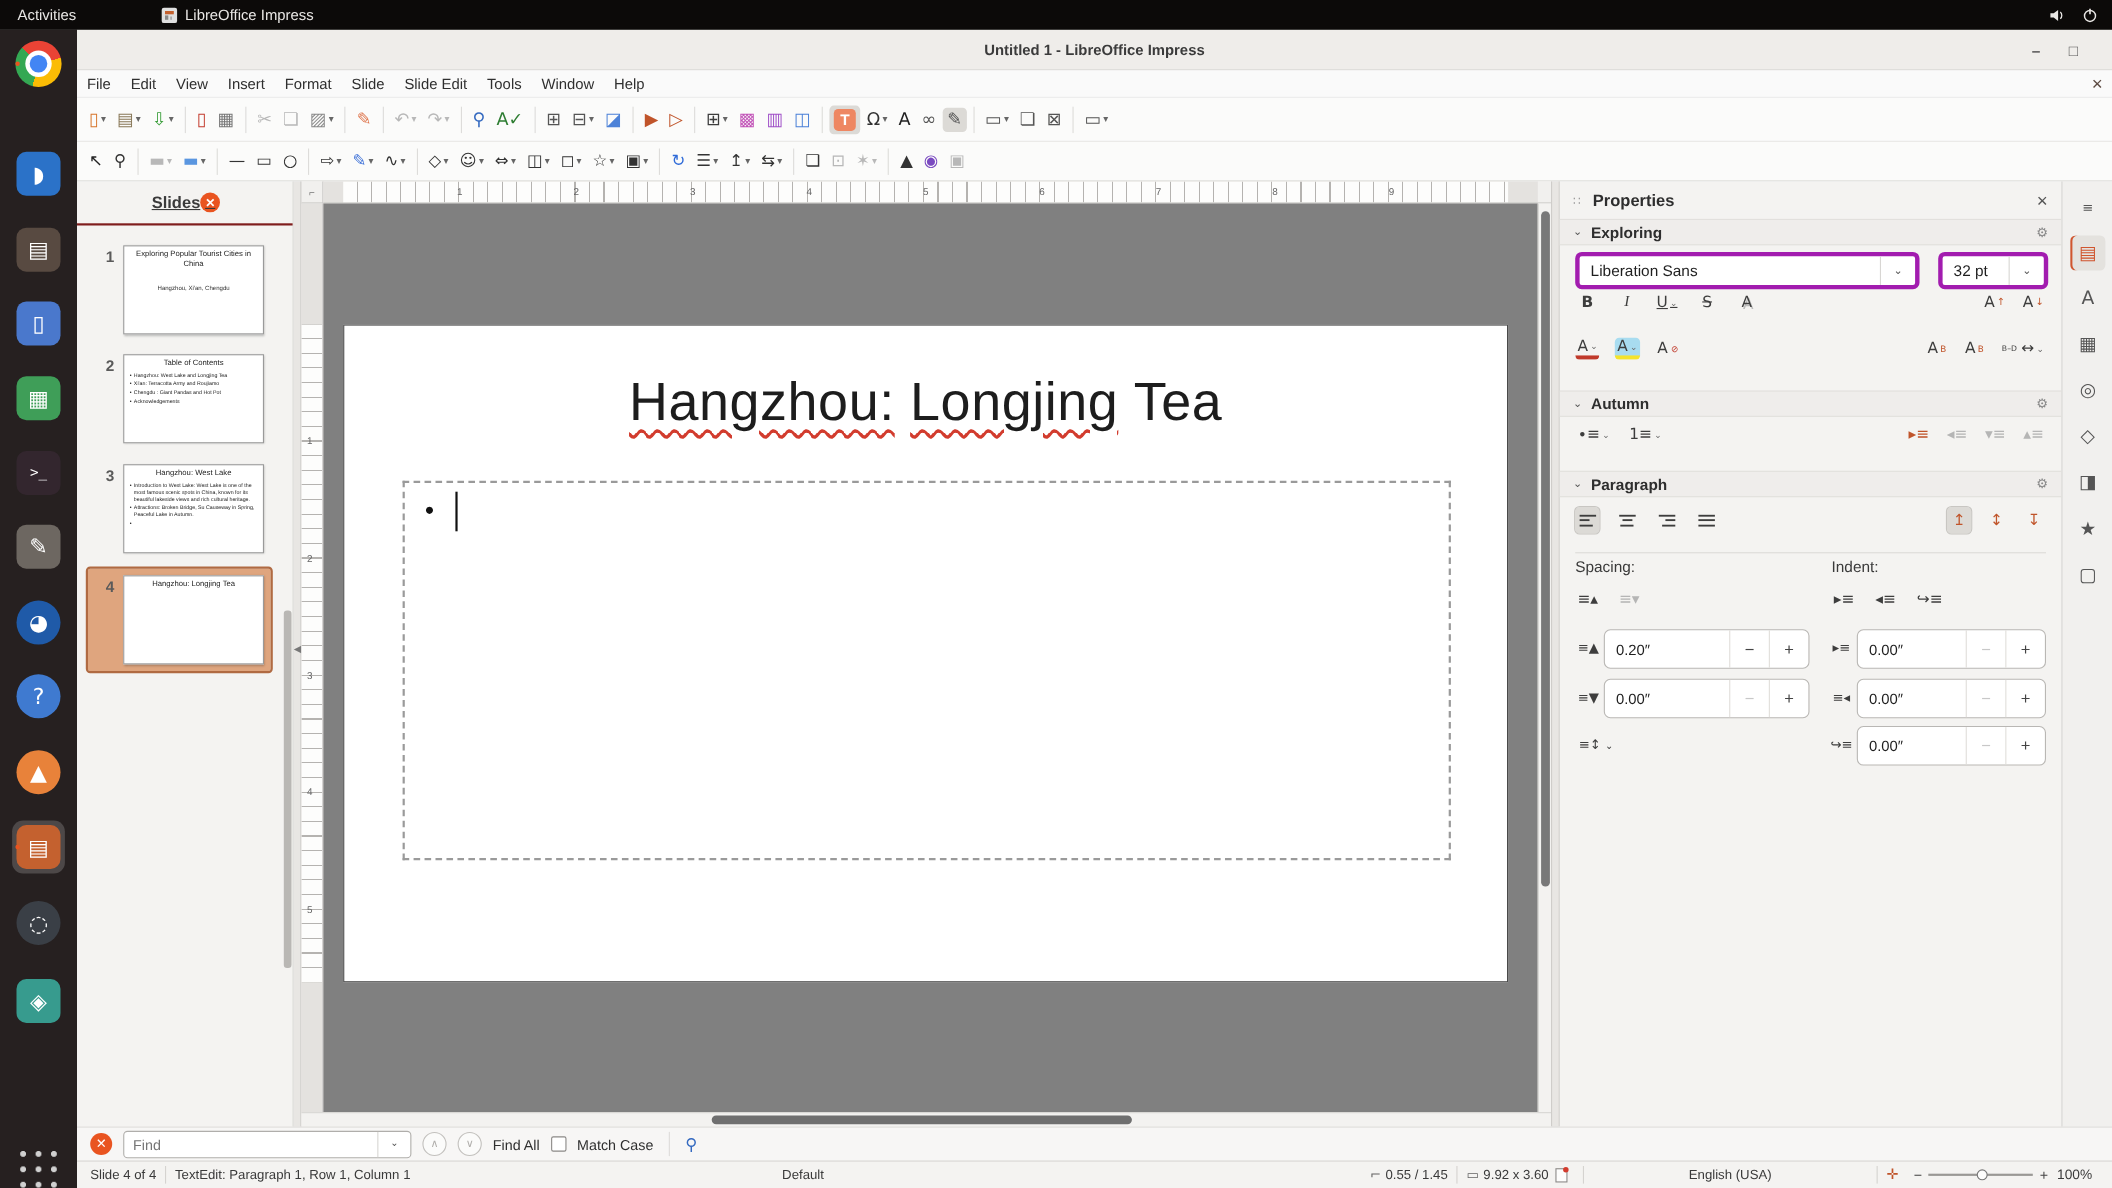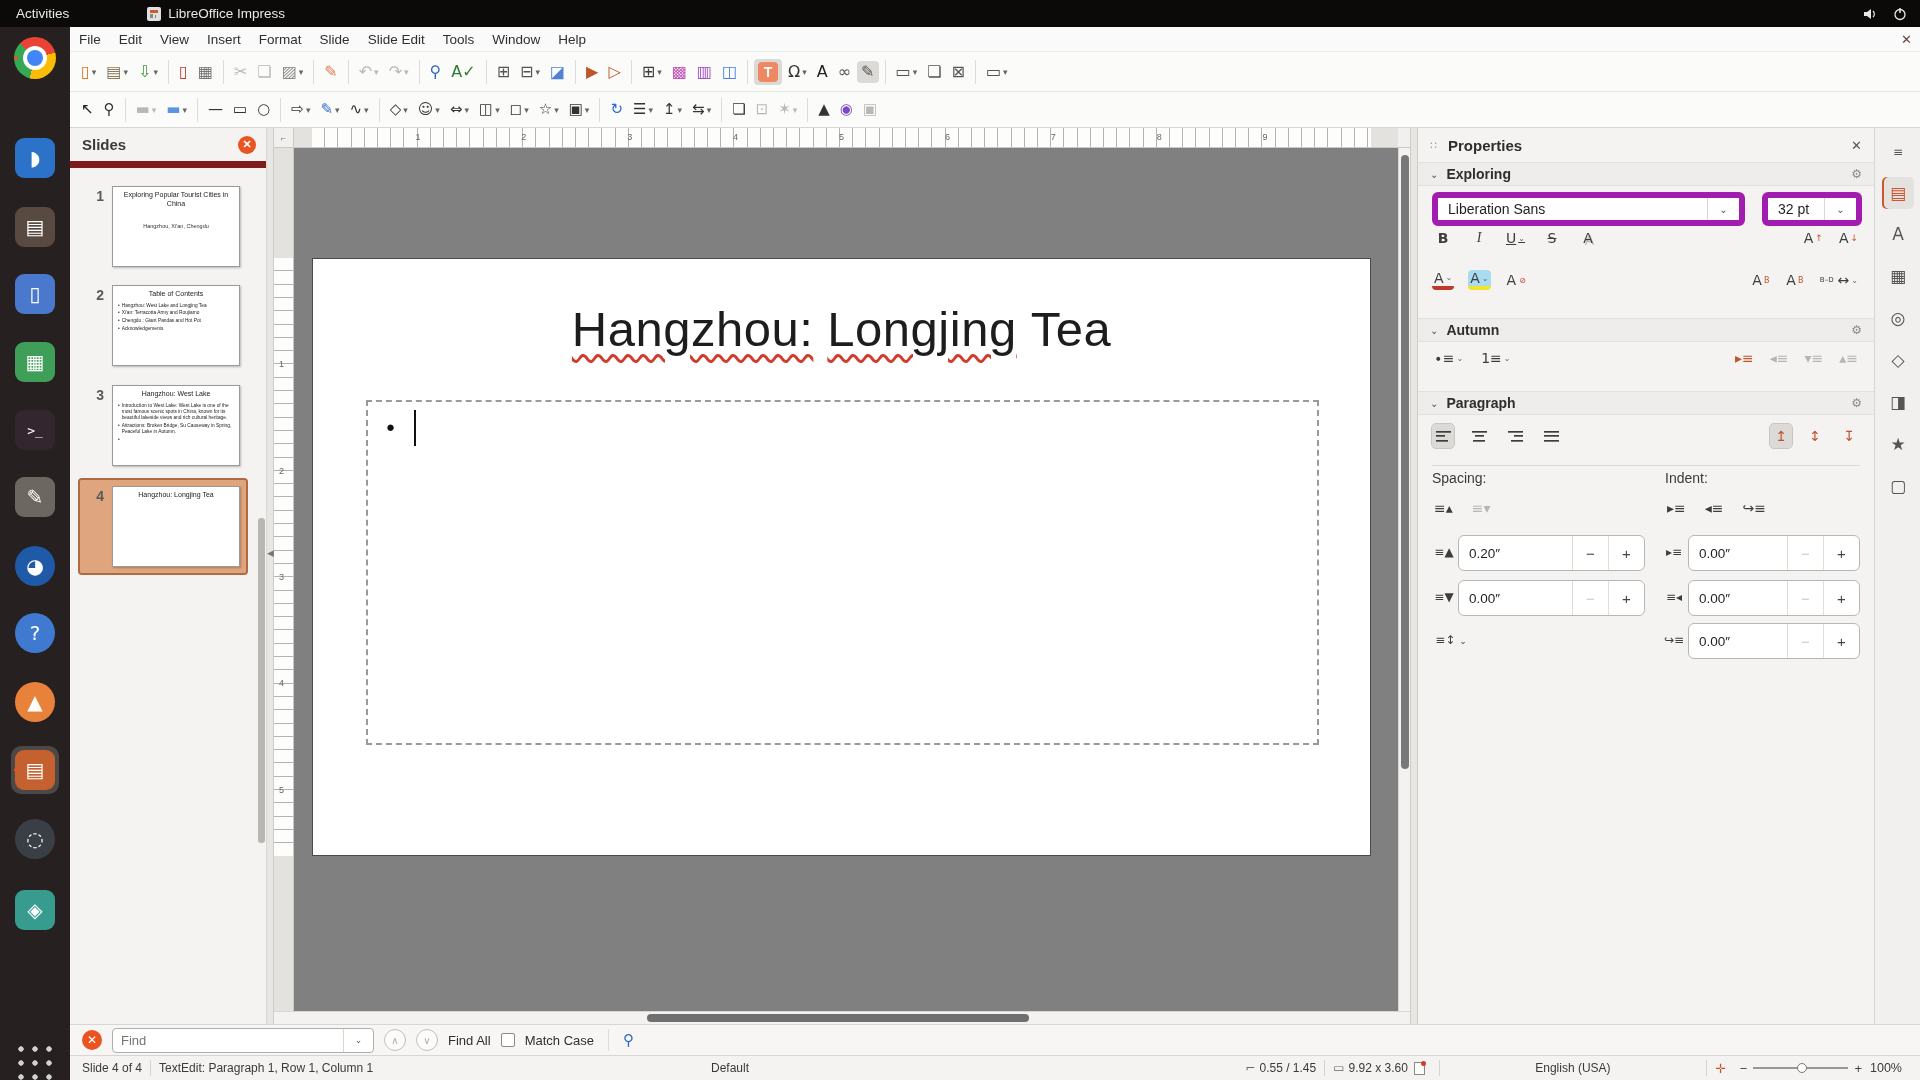--- a/index.html
+++ b/index.html
@@ -57,22 +57,22 @@
   .tbtn.dis .ic,.tbtn.dis .dd{color:#b8b8b8 !important;}
   .dd{font-size:9px;color:#666;font-family:"DejaVu Sans",sans-serif;}
   .tsep{width:1px;height:24px;background:#dddcda;margin:0 5px;}
   .icT{background:#ee8762;color:#fff;border-radius:4px;width:20px;height:20px;display:flex;align-items:center;justify-content:center;font-weight:bold;font-size:14px;}
 
   
   #main-row{flex:1;display:flex;min-height:0;}
 
   
   #slides-panel{width:197px;background:#f4f3f1;border-right:1px solid #d8d6d3;display:flex;flex-direction:column;position:relative;}
-  #slides-header{height:40px;display:flex;align-items:center;justify-content:space-between;padding:0 10px 0 12px;
-     font-size:15px;font-weight:bold;color:#3a3a3a;border-bottom:7px solid #7f1d1d;}
+  #slides-header{height:40px;display:flex;align-items:center;justify-content:center;padding:0 10px 0 12px;
+     font-size:15px;font-weight:bold;color:#3a3a3a;border-bottom:2px solid #7f1d1d;text-decoration:underline;}
   #slides-close{width:18px;height:18px;border-radius:50%;background:#e95420;color:#fff;font-size:11px;
      display:flex;align-items:center;justify-content:center;}
   #slide-list{position:relative;flex:1;}
   .srow{position:absolute;left:10px;display:flex;gap:8px;padding:6px;border-radius:2px;}
   .srow.selected{background:#dfa57e;outline:2px solid #b06a42;}
   .snum{width:18px;text-align:right;font-size:14px;font-weight:bold;color:#5a5a5a;padding-top:2px;}
   .sthumb{width:128px;height:81px;background:#fff;border:1px solid #9a9a9a;box-shadow:1px 1px 2px rgba(0,0,0,.25);
      overflow:hidden;padding:4px 5px;}
   .tt{font-size:7px;color:#222;text-align:center;line-height:1.25;}
   .tsub{font-size:5.5px;color:#333;text-align:center;margin-top:14px;}
@@ -118,21 +118,21 @@
   #props-header{position:absolute;left:0;top:0;right:0;height:34px;display:flex;align-items:center;padding:0 12px;gap:10px;}
   #props-title{font-weight:bold;font-size:15px;color:#2e2e2e;flex:1;}
   .drag-dots{color:#9a9a9a;font-size:11px;letter-spacing:1px;font-family:"DejaVu Sans",sans-serif;}
   .secbar{position:absolute;left:0;right:0;height:24px;display:flex;align-items:center;gap:8px;padding:0 12px;
      background:#efedeb;border-top:1px solid #e2e0dd;border-bottom:1px solid #e2e0dd;}
   .secbar .chev{font-size:10px;color:#555;font-family:"DejaVu Sans",sans-serif;}
   .secbar .sectitle{font-weight:bold;font-size:14px;color:#2e2e2e;flex:1;}
   .gear{color:#8a8a8a;font-size:12px;font-family:"DejaVu Sans",sans-serif;}
   #sec-character{top:34px;} #sec-lists{top:190px;} #sec-paragraph{top:263px;}
 
-  .combo{position:absolute;height:34px;background:#fff;border:6px solid #a21caf;border-radius:6px;display:flex;align-items:center;}
+  .combo{position:absolute;height:34px;background:#fff;border:4px solid #a21caf;border-radius:6px;display:flex;align-items:center;}
   .combo .val{flex:1;padding:0 10px;font-size:14px;color:#1f1f1f;white-space:nowrap;overflow:hidden;}
   .combo .cbtn{width:32px;height:100%;border-left:1px solid #d8d6d3;display:flex;align-items:center;justify-content:center;
      color:#555;font-size:10px;font-family:"DejaVu Sans",sans-serif;}
   #font-name-combo{left:14px;top:64px;width:313px;}
   #font-size-combo{left:344px;top:64px;width:100px;}
 
   .prow{position:absolute;left:14px;right:14px;display:flex;align-items:center;}
   .pleft{display:flex;align-items:center;gap:14px;flex:1;}
   .pright{display:flex;align-items:center;gap:12px;}
   .pic{min-width:22px;height:24px;display:flex;align-items:center;justify-content:center;border-radius:4px;
@@ -277,20 +277,25 @@
       <div class="dtile" style="top: 788px;">
         <div class="dglyph round" style="background: rgb(58, 63, 70);">◌</div>
       </div>
       <div class="dtile" style="top: 859px;">
         <div class="dglyph" style="background: rgb(55, 155, 142);">◈</div>
       </div>
       <div id="show-apps"></div>
     </div>
 
   <div id="window">
+    <div id="titlebar">
+      <span>Untitled 1 - LibreOffice Impress</span>
+      <span class="winbtn" id="btn-min">–</span>
+      <span class="winbtn" id="btn-max">□</span>
+    </div>
 
     <div id="menubar">
       <span class="menu-item">File</span>
         <span class="menu-item">Edit</span>
         <span class="menu-item">View</span>
         <span class="menu-item">Insert</span>
         <span class="menu-item">Format</span>
         <span class="menu-item">Slide</span>
         <span class="menu-item">Slide Edit</span>
         <span class="menu-item">Tools</span>

